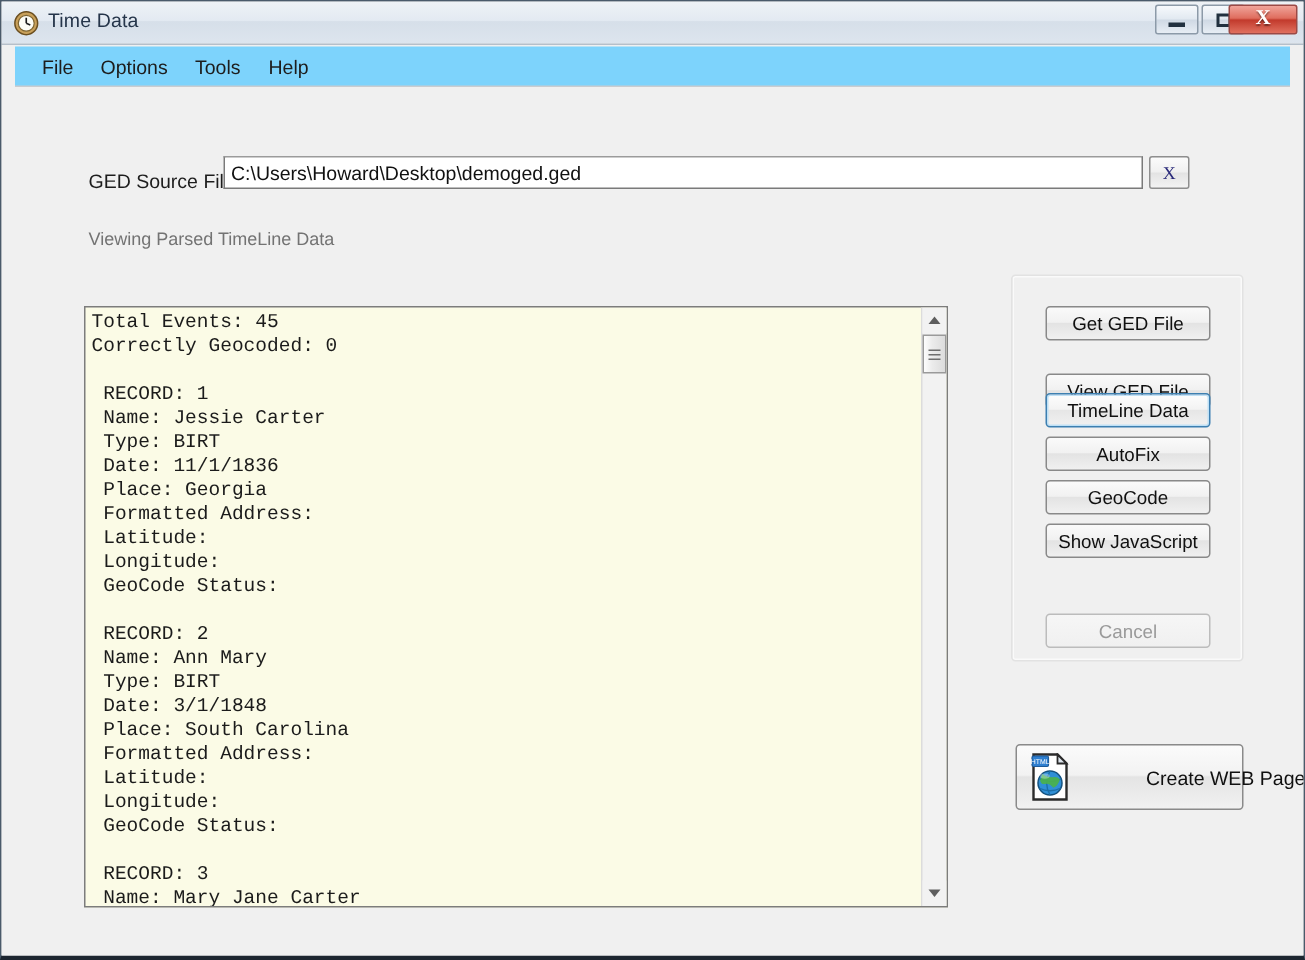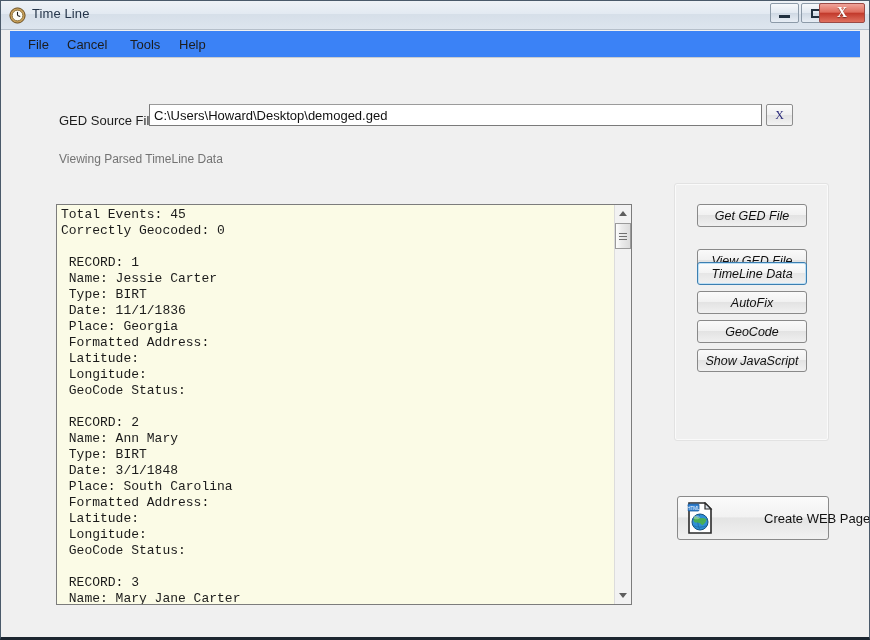--- a/index.html
+++ b/index.html
@@ -72,21 +72,21 @@
     left: 0; top: 29px;
     width: 868px; height: 608px;
     background: #f0f0f0;
   }
 
   
   #menubar {
     position: absolute; left: 9px; top: 1px;
     width: 850px; height: 26px;
     border-bottom: 1px solid #c9ccd0;
-    background: #3b82f6;
+    background: #7dd3fc;
   }
   .menu-item {
     position: absolute; top: 4px;
     font-size: 13px; color: #1d1d1d;
     padding: 2px 6px;
     white-space: nowrap;
   }
 
   
   #ged-label {
@@ -201,21 +201,21 @@
     box-sizing: border-box;
     border: 1px solid #898989;
     border-radius: 3px;
     background: linear-gradient(to bottom, #fafafa 0%, #f1f1f1 47%, #e3e3e3 50%, #f0f0f0 100%);
     font-family: "Liberation Sans", sans-serif;
     font-size: 12.5px;
     color: #101010;
     display: flex; align-items: center; justify-content: center;
     white-space: nowrap;
   }
-  .grp-btn { left: 22px; width: 110px; height: 23px; font-style: italic; }
+  .grp-btn { left: 22px; width: 110px; height: 23px; }
   #b-get     { top: 20px; }
   #b-view    { top: 49px; margin-top: 16px; }
   #b-timeline{ top: 78px; }
   #b-autofix { top: 107px; }
   #b-geocode { top: 136px; }
   #b-showjs  { top: 165px; }
   #b-cancel  { top: 225px; }
 
   #b-timeline {
     border: 1px solid #3c7fb1;
@@ -256,38 +256,38 @@
 
 <div id="window">
 
   <div id="titlebar">
     <svg id="title-icon" viewBox="0 0 17 17">
       <circle cx="8.5" cy="8.5" r="7.6" fill="#c8a05a" stroke="#6b4f20" stroke-width="1"></circle>
       <circle cx="8.5" cy="8.5" r="5.3" fill="#fdfdf6" stroke="#7d6430" stroke-width="0.8"></circle>
       <line x1="8.5" y1="8.5" x2="8.5" y2="4.9" stroke="#1d1d1d" stroke-width="1.1"></line>
       <line x1="8.5" y1="8.5" x2="11.2" y2="9.6" stroke="#1d1d1d" stroke-width="1.1"></line>
     </svg>
-    <div id="title-text">Time Line</div>
+    <div id="title-text">Time Data</div>
 
     <div class="winbtn" id="btn-min">
       <div class="glyph-min"></div>
     </div>
     <div class="winbtn" id="btn-max">
       <div class="glyph-max"></div>
     </div>
     <div class="winbtn" id="btn-close">
       <span class="glyph-close">X</span>
     </div>
   </div>
 
   <div id="client">
 
     <div id="menubar">
       <div class="menu-item" style="left:12px">File</div>
-      <div class="menu-item" style="left:51px">Cancel</div>
+      <div class="menu-item" style="left:51px">Options</div>
       <div class="menu-item" style="left:114px">Tools</div>
       <div class="menu-item" style="left:163px">Help</div>
     </div>
 
     <div id="ged-label">GED Source File:</div>
     <input id="ged-input" type="text" value="C:\Users\Howard\Desktop\demoged.ged" style="">
     <div id="ged-clear">
       <span>X</span>
     </div>
 
@@ -337,20 +337,21 @@
       </div>
     </div>
 
     <div id="buttongroup">
       <div class="wbtn grp-btn" id="b-get">Get GED File</div>
       <div class="wbtn grp-btn" id="b-view">View GED File</div>
       <div class="wbtn grp-btn" id="b-timeline">TimeLine Data</div>
       <div class="wbtn grp-btn" id="b-autofix">AutoFix</div>
       <div class="wbtn grp-btn" id="b-geocode">GeoCode</div>
       <div class="wbtn grp-btn" id="b-showjs">Show JavaScript</div>
+      <div class="wbtn grp-btn" id="b-cancel">Cancel</div>
     </div>
 
     <div id="b-createweb">
       <svg id="webicon" viewBox="0 0 28 32">
         <path d="M3 1 h16 l6 6 v24 h-22 z" fill="#ffffff" stroke="#2b2b2b" stroke-width="1.6"></path>
         <path d="M19 1 l6 6 h-6 z" fill="#dfe6ee" stroke="#2b2b2b" stroke-width="1.2"></path>
         <rect x="2" y="2" width="11" height="7" rx="1" fill="#2f7fd0" stroke="#1d5a99" stroke-width="0.8"></rect>
         <text x="7.5" y="7.6" font-size="4.6" fill="#ffffff" text-anchor="middle" font-family="Liberation Sans, sans-serif">HTML</text>
         <circle cx="14" cy="20" r="8" fill="#2f8fd6" stroke="#15527f" stroke-width="1"></circle>
         <path d="M6.6 17 q7 4 14.8 0.2" fill="none" stroke="#1d6fa8" stroke-width="0.9"></path>

